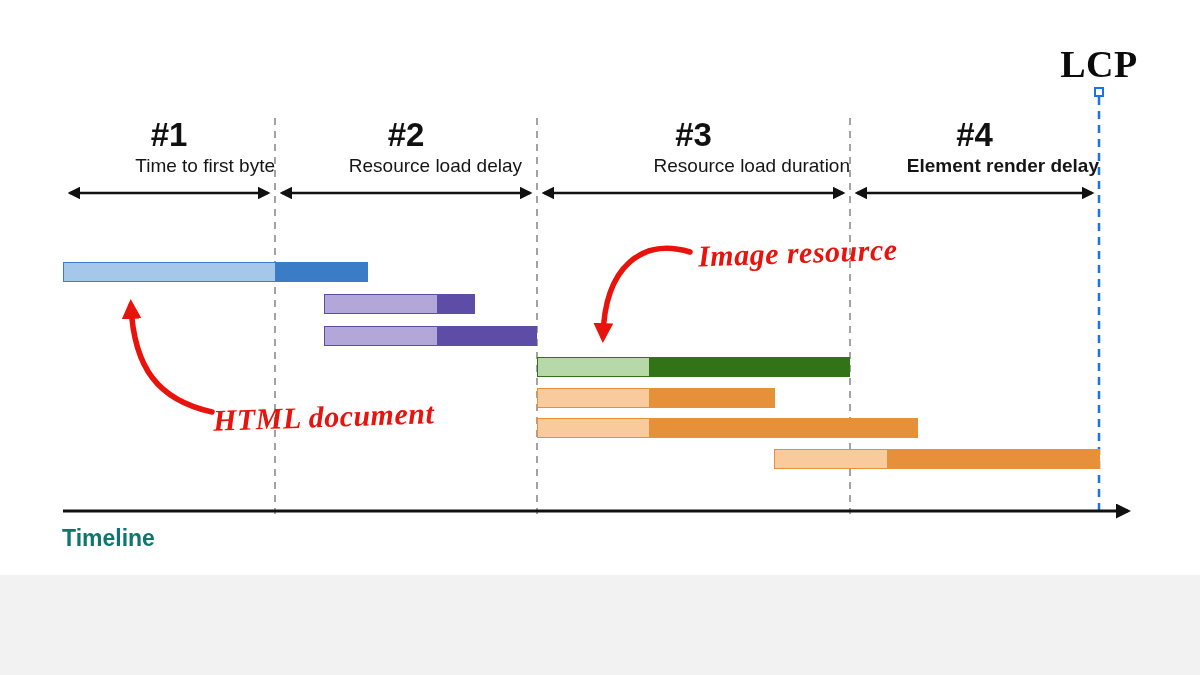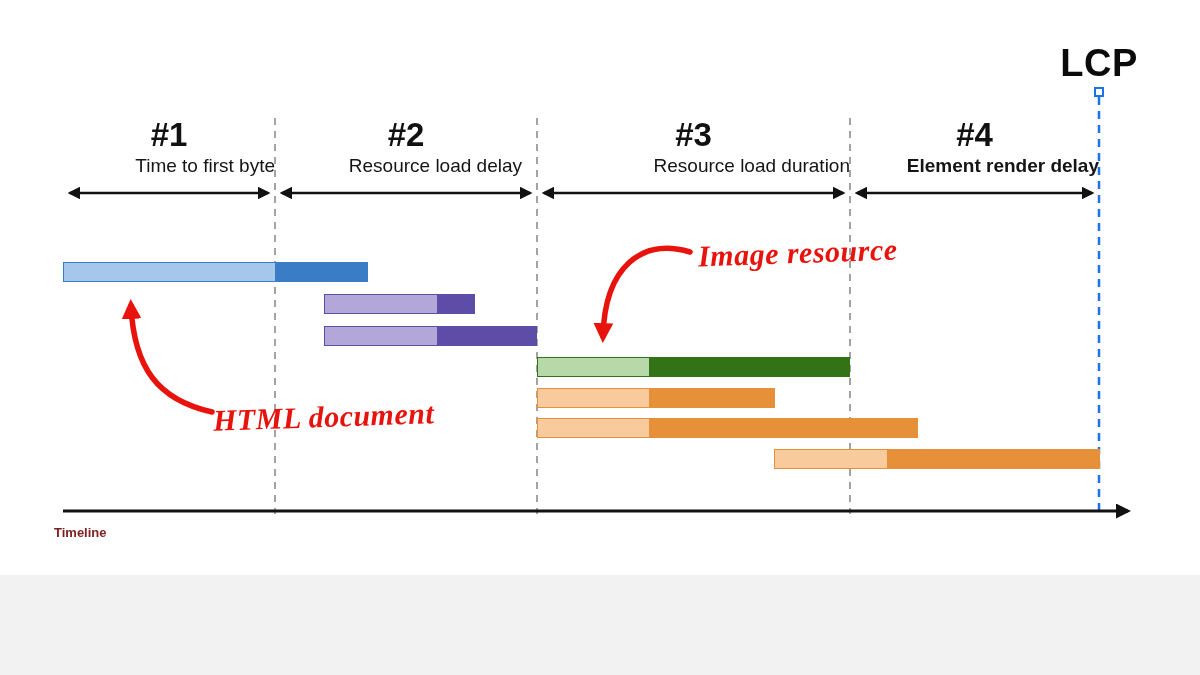--- a/index.html
+++ b/index.html
@@ -9,24 +9,24 @@
   }
   #strokes{position:absolute;left:0;top:0;width:1200px;height:675px;}
   .sec-number{
     position:absolute;text-align:center;font-weight:bold;font-size:33px;line-height:1;color:#111;
   }
   .sec-label{
     position:absolute;text-align:right;font-size:19px;line-height:1;color:#151515;
   }
   .lcp-title{
     position:absolute;left:1044px;top:42px;width:110px;text-align:center;
-    font-size:38px;font-weight:bold;letter-spacing:0.5px;color:#0b0b0b;
+    font-size:38px;font-weight:bold;letter-spacing:0.5px;color:#0b0b0b;font-family:Liberation Serif, serif;
   }
   .timeline-label{
-    position:absolute;left:54px;top:525px;font-size:13px;font-weight:bold;color:#7f1d1d;
+    position:absolute;left:62px;top:525px;font-size:23px;font-weight:bold;color:#0f766e;
   }
   .bar{position:absolute;height:20px;box-sizing:border-box;}
   .bar .dark-seg{position:absolute;top:-1px;bottom:-1px;}
   .anno-text{
     position:absolute;font-family:"Liberation Serif",serif;font-style:italic;font-weight:bold;
     font-size:30px;letter-spacing:0.5px;white-space:nowrap;transform:rotate(-2deg);
   }
   .legend-band{position:absolute;left:0;top:575px;width:1200px;height:100px;background:#F2F2F3;}
 </style>
 </head>

